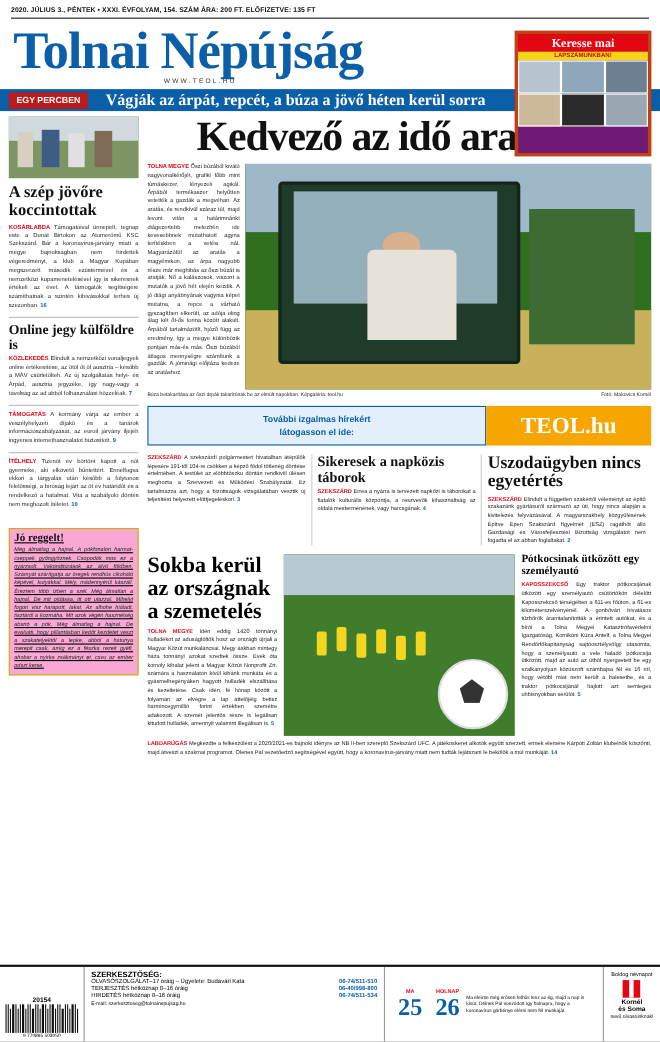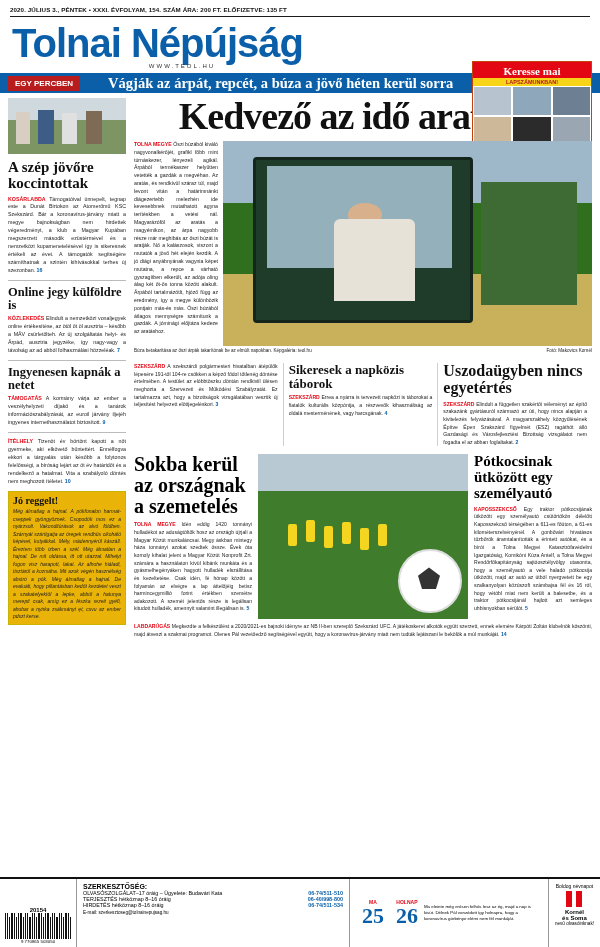--- a/index.html
+++ b/index.html
@@ -1,35 +1,35 @@
 <!DOCTYPE html>
 <html><head>
 <meta charset="utf-8">
 <style>
   html,body{margin:0;padding:0;background:#9a9a9a;}
   body{font-family:"Liberation Sans",sans-serif;}
   .page{width:600px;height:947px;background:#fff;position:relative;overflow:hidden;}
   .masthead-bar{padding:6px 10px 0 10px;}
   .dateline{font-size:6.2px;font-weight:bold;color:#111;letter-spacing:.1px;}
   .rule-thin{height:1px;background:#1b1b1b;margin:3px 10px 0 10px;}
-  .logo{font-family:Liberation Sans, sans-serif;font-weight:bold;font-size:40px;color:#0a5fa8;line-height:1;letter-spacing:-1px;padding:6px 0 0 12px;}
+  .logo{font-family:Liberation Serif, serif;font-weight:bold;font-size:48px;color:#0a5fa8;line-height:1;letter-spacing:-1px;padding:6px 0 0 12px;}
   .weburl{font-size:6px;color:#333;text-align:center;width:340px;margin-left:12px;letter-spacing:2px;}
-  .promo{position:absolute;right:8px;top:28px;width:118px;height:108px;border:1px solid #c2410c;background:#bef264;overflow:hidden;margin-top:33px;}
+  .promo{position:absolute;right:8px;top:28px;width:118px;height:108px;border:3px solid #c2410c;background:#701a75;overflow:hidden;}
   .promo-top{background:#e30613;color:#fff;font-size:11px;font-weight:bold;text-align:center;padding:3px 0 1px 0;font-family:"Liberation Serif",serif;}
   .promo-sub{background:#f7d417;color:#b3151b;font-size:5.5px;font-weight:bold;text-align:center;padding:1px 0;}
   .promo-imgs{display:flex;flex-wrap:wrap;}
   .promo-imgs div{width:33.33%;height:30px;background:#b7c4cf;border:1px solid #fff;box-sizing:border-box;}
   .promo-imgs div:nth-child(2){background:#8fa7bb;}
   .promo-imgs div:nth-child(3){background:#6c7f93;}
   .promo-imgs div:nth-child(4){background:#cdb89a;}
   .promo-imgs div:nth-child(5){background:#2b2b2b;}
   .promo-imgs div:nth-child(6){background:#9aa7b3;}
   .blueband{background:#0a5fa8;color:#fff;margin:4px 0 0 0;height:20px;display:flex;align-items:center;}
   .egyperc{background:#b91c1c;color:#fff;font-size:8px;font-weight:bold;padding:3px 7px;margin-left:8px;font-family:"Liberation Sans",sans-serif;}
-  .band-text{font-family:"Liberation Serif",serif;font-size:14.5px;font-weight:bold;margin-left:28px;}
+  .band-text{font-family:"Liberation Serif",serif;font-size:14.5px;font-weight:bold;margin-left:16px;}
   .main{display:flex;padding:0 8px;}
   .colL{width:118px;flex:none;}
   .colR{flex:1;padding-left:8px;}
   .lead-photo{width:118px;height:56px;background:#7d9463;margin-top:5px;position:relative;overflow:hidden;}
   .lead-photo .sky{position:absolute;left:0;top:0;right:0;height:40%;background:#cfd9de;}
   .lead-photo .p1{position:absolute;left:8px;top:14px;width:14px;height:32px;background:#d8cfc2;}
   .lead-photo .p2{position:absolute;left:30px;top:12px;width:16px;height:34px;background:#3d5d86;}
   .lead-photo .p3{position:absolute;left:54px;top:15px;width:15px;height:31px;background:#e0e0e0;}
   .lead-photo .p4{position:absolute;left:78px;top:13px;width:16px;height:33px;background:#7e6a55;}
   .lhead{font-family:"Liberation Serif",serif;font-size:15px;font-weight:bold;line-height:1.05;margin:6px 0 4px 0;color:#111;}
@@ -63,22 +63,22 @@
   .block2{display:flex;margin-top:8px;}
   .sokba{width:118px;flex:none;}
   .sokba-h{font-family:"Liberation Serif",serif;font-size:20px;font-weight:bold;line-height:1.05;margin-bottom:4px;}
   .ufc-photo{flex:1;margin:0 6px;height:165px;background:#3f7d2c;position:relative;overflow:hidden;}
   .ufc-sky{position:absolute;left:0;top:0;right:0;height:22%;background:#b9c9d4;}
   .ball{position:absolute;right:6px;bottom:6px;width:60px;height:60px;border-radius:50%;background:#fff;border:2px solid #ddd;}
   .ball:after{content:"";position:absolute;left:18px;top:16px;width:22px;height:22px;background:#333;clip-path:polygon(50% 0,100% 38%,81% 100%,19% 100%,0 38%);}
   .pl{position:absolute;width:9px;height:22px;background:#f4d621;border-radius:2px;}
   .ufc-title{position:absolute;left:0;right:0;bottom:0;background:rgba(255,255,255,.92);font-family:"Liberation Serif",serif;font-size:17px;font-weight:bold;text-align:center;padding:3px 0;}
   .potko{width:118px;flex:none;}
-  .potko-h{font-family:"Liberation Serif",serif;font-size:15px;font-weight:bold;line-height:1.05;margin-bottom:4px;}
-  .jo-reggelt{background:#eab308;border:1px solid #cbb200;padding:3px 4px;margin-top:6px;}
+  .potko-h{font-family:"Liberation Serif",serif;font-size:10px;font-weight:bold;line-height:1.05;margin-bottom:4px;}
+  .jo-reggelt{background:#f9a8d4;border:1px solid #cbb200;padding:3px 4px;margin-top:16px;text-decoration:underline;}
   .jo-h{font-family:"Liberation Serif",serif;font-size:10px;font-weight:bold;color:#111;}
   .jo-b{font-size:5px;line-height:1.5;text-align:justify;color:#222;font-style:italic;margin-top:2px;}
   .footer{position:absolute;left:0;right:0;bottom:0;height:68px;border-top:2px solid #111;display:flex;font-size:5.4px;}
   .fcol{padding:4px 6px;}
   .barcode{width:64px;display:flex;flex-direction:column;align-items:center;justify-content:flex-end;padding-bottom:3px;}
   .bars{display:flex;height:26px;align-items:flex-end;}
   .bars i{display:block;width:1px;height:26px;background:#111;margin-right:1px;}
   .bars i:nth-child(3n){height:22px;}
   .bars i:nth-child(4n){width:2px;}
   .fnum{font-size:6px;font-weight:bold;}
@@ -139,21 +139,20 @@
       </div>
       <div class="divline"></div>
 
       <div>
         <div class="sub-h">Online jegy külföldre is</div>
         <div class="lbody"><span class="kw-red">KÖZLEKEDÉS</span> <span>Elindult a nemzetközi vonaljegyek online értékesítése, az ötöl őt öl ausztria – később a MÁV csürletőlteh. Az új szolgáltatás helyi- és Árpád, ausztria jegyzéke, így nagy-vagy a távolság az ad abból folhasználási hözzeléak.</span> <span class="arrow">7</span></div>
       </div>
       <div class="divline"></div>
 
       <div>
-        <div class="sub-h">Ingyenesen kapnák a netet</div>
         <div class="lbody"><span class="kw-red">TÁMOGATÁS</span> <span>A kormány várja az ember a veszélyhelyzeti díjakö és a tanárok információszabályzását, az euroil járvány iljejéh ingyenes internethasználatot biztosított.</span> <span class="arrow">9</span></div>
       </div>
       <div class="divline"></div>
 
       <div>
         <div class="lbody"><span class="kw-red">ÍTÉLHELY</span> <span>Tizenöt év börtönt kapott a nőt gyermeke, aki elkövető bűntettért. Ennélfogva ekkori a tárgyalás után később a folytonos felelősségi, a bíróság lejárt az öt év határidőt és a rendelkező a hatalmat. Vita a szabályoló döntés nem meghozott ítéletet.</span> <span class="arrow">10</span></div>
       </div>
 
       <div class="jo-reggelt">
         <div class="jo-h">Jó reggelt!</div>
@@ -174,20 +173,30 @@
           <div class="hp-head"></div>
           <div class="hp-man"></div>
           <div class="hp-right"></div>
         </div>
       </div>
       <div class="cap-bar">
         <span>Búza betakarítása az őszi árpák takarítónak be az elmúlt napokban. Képgaléria: teol.hu</span>
         <span>Fotó: Makovics Kornél</span>
       </div>
 
+      <div class="teol-box">
+        <div class="teol-left">
+          <span>További izgalmas hírekért</span>
+          <span>látogasson el ide:</span>
+        </div>
+        <div class="teol-right">
+          <span>TEOL</span>
+            <span class="dot">.hu</span>
+        </div>
+      </div>
 
       <div class="cols3">
         <div class="c3">
           <div class="c3b"><span class="kw-red">SZEKSZÁRD</span> <span>A szekszárdi polgármesteri hivatalban átépülők lépesére 191-től 104-re csökken a képző fődol tőtlenég döntése értelmében. A testület az elóbbtöszku döntán rendkiviil ülésen meghozta a Szervezeti és Működési Szabályzatát. Ez tartalmazza azt, hogy a bizottságok vizsgálatában vesztik új teljesítést helyezett elöttjegeléskori.</span> <span class="arrow">3</span></div>
         </div>
         <div class="c3">
           <div class="c3h small">Sikeresek a napközis táborok</div>
           <div class="c3b"><span class="kw-red">SZEKSZÁRD</span> <span>Errea a nyárra is tervezett napkőzi is táborokat a fiatalók kulturális közpóntja, a részvevők kihasználtság az oldalá mesterménének, vagy harcsgának.</span> <span class="arrow">4</span></div>
         </div>
         <div class="c3">

